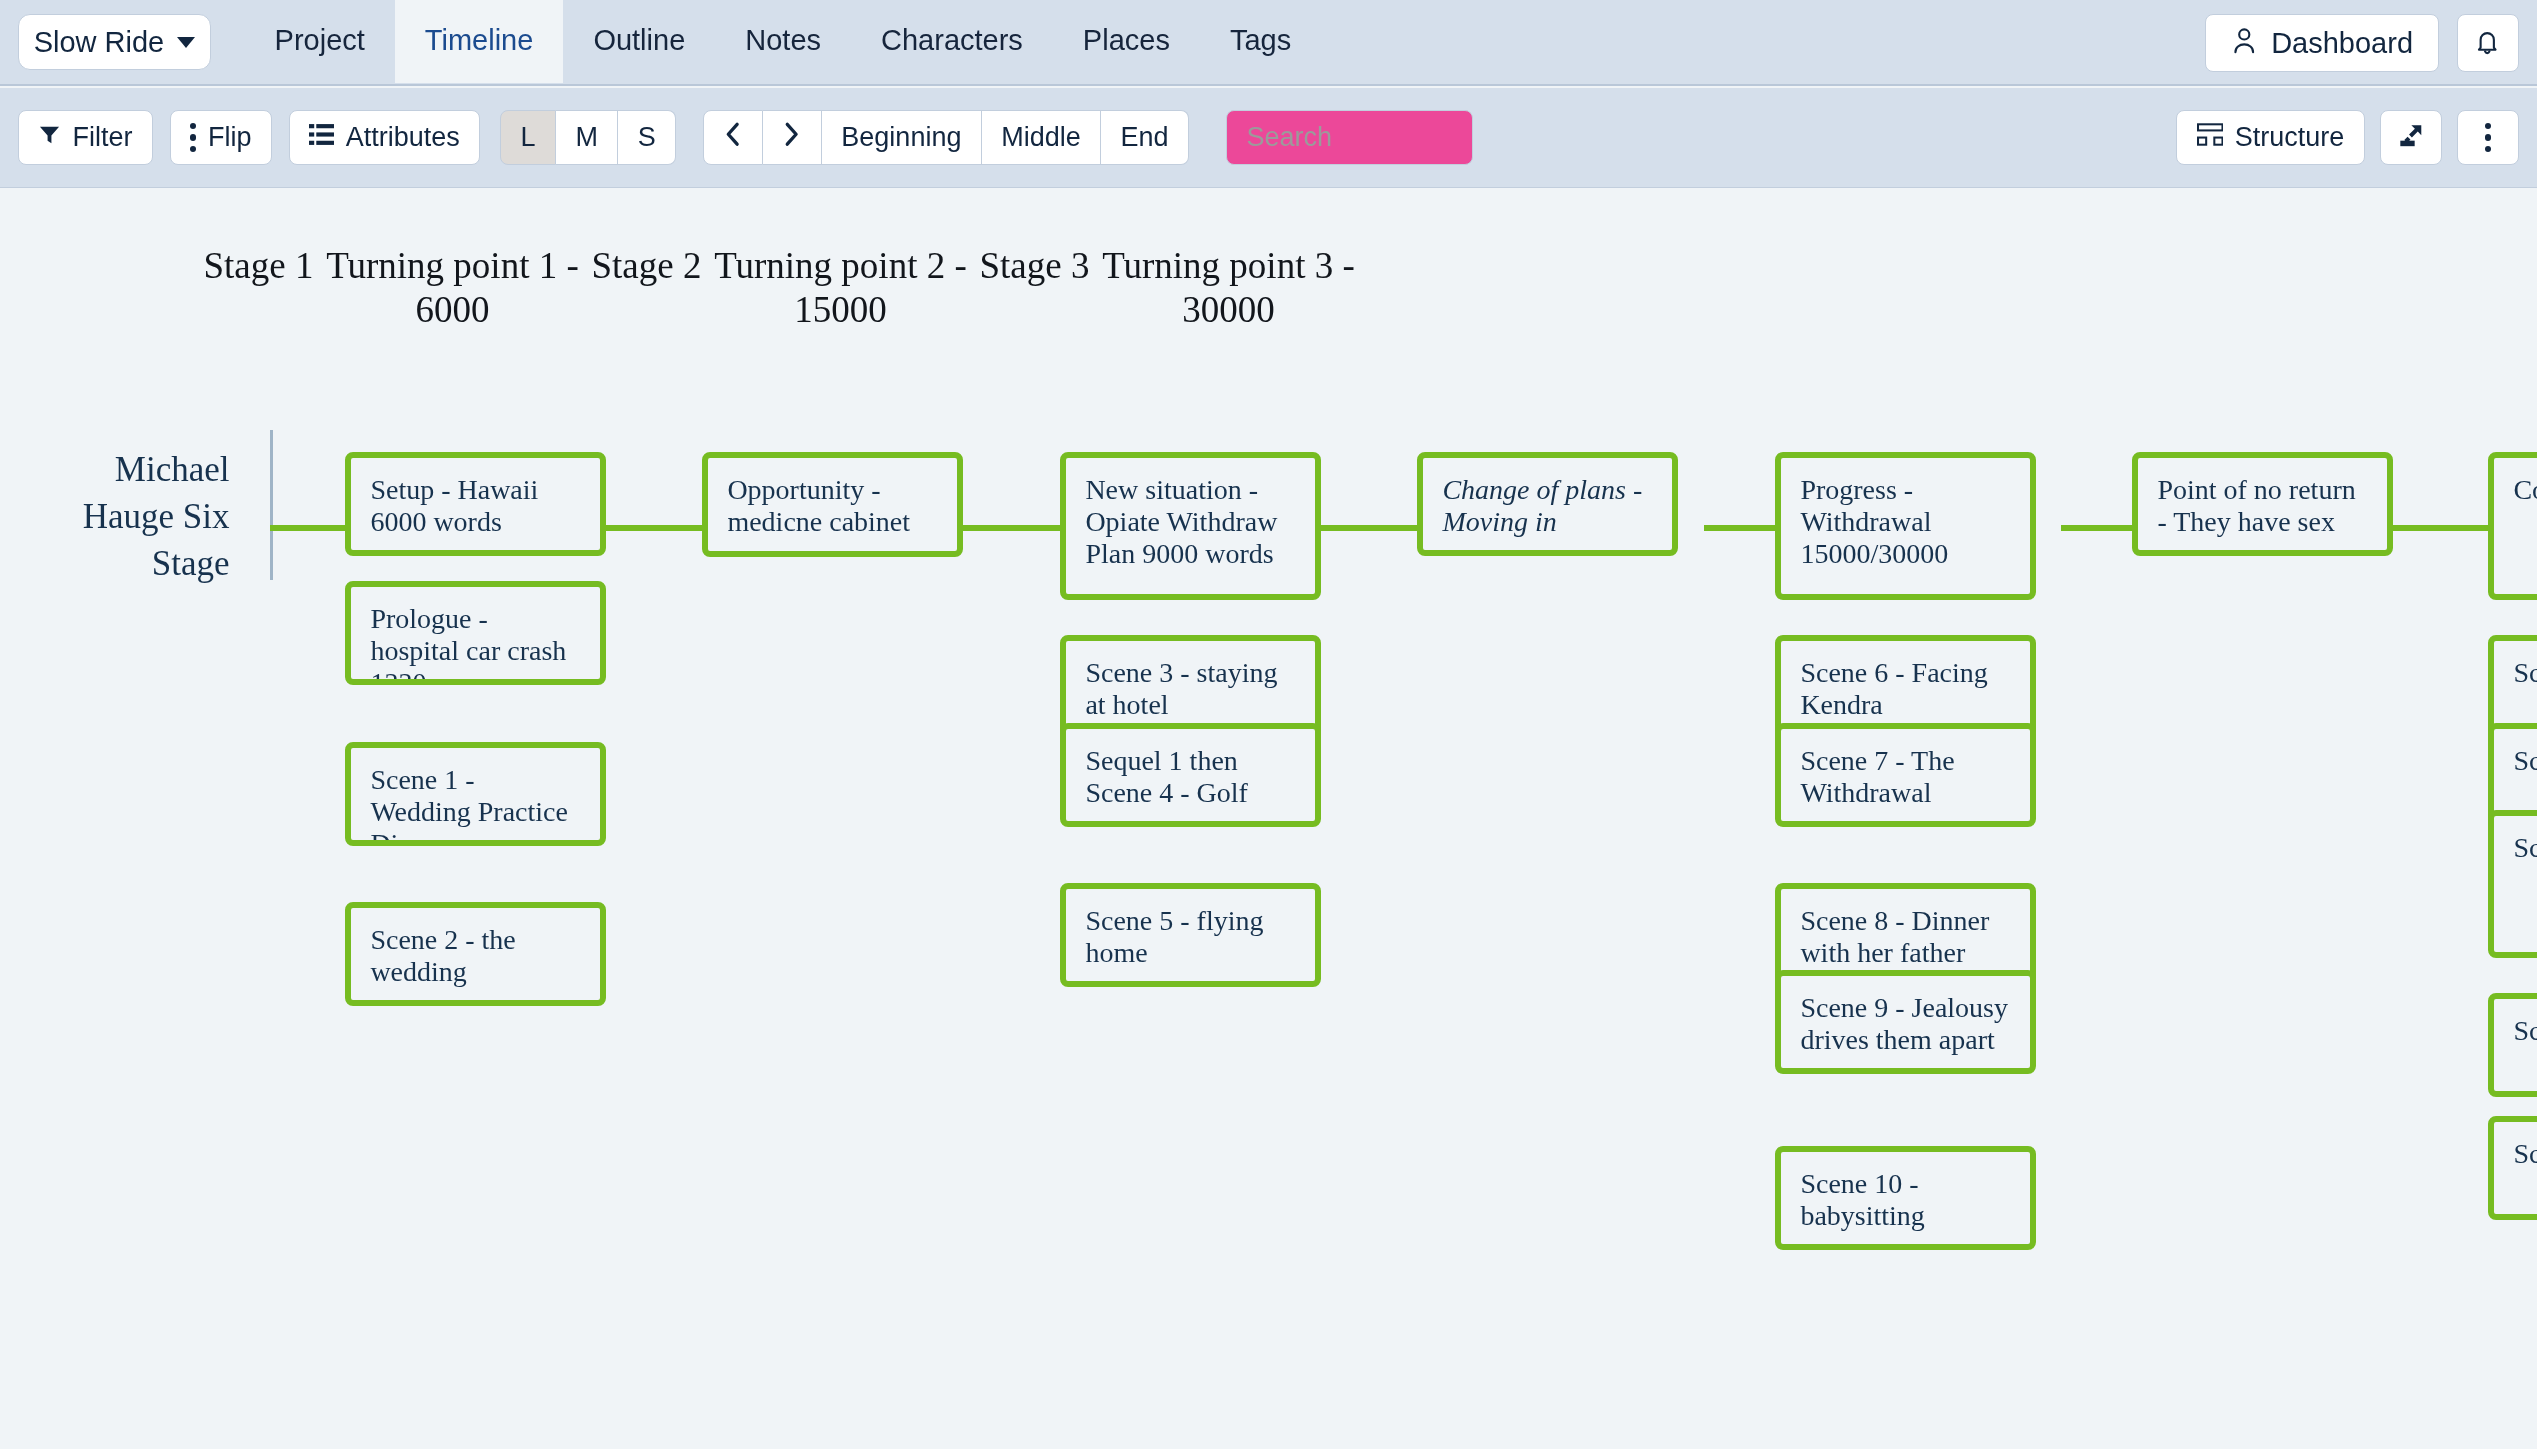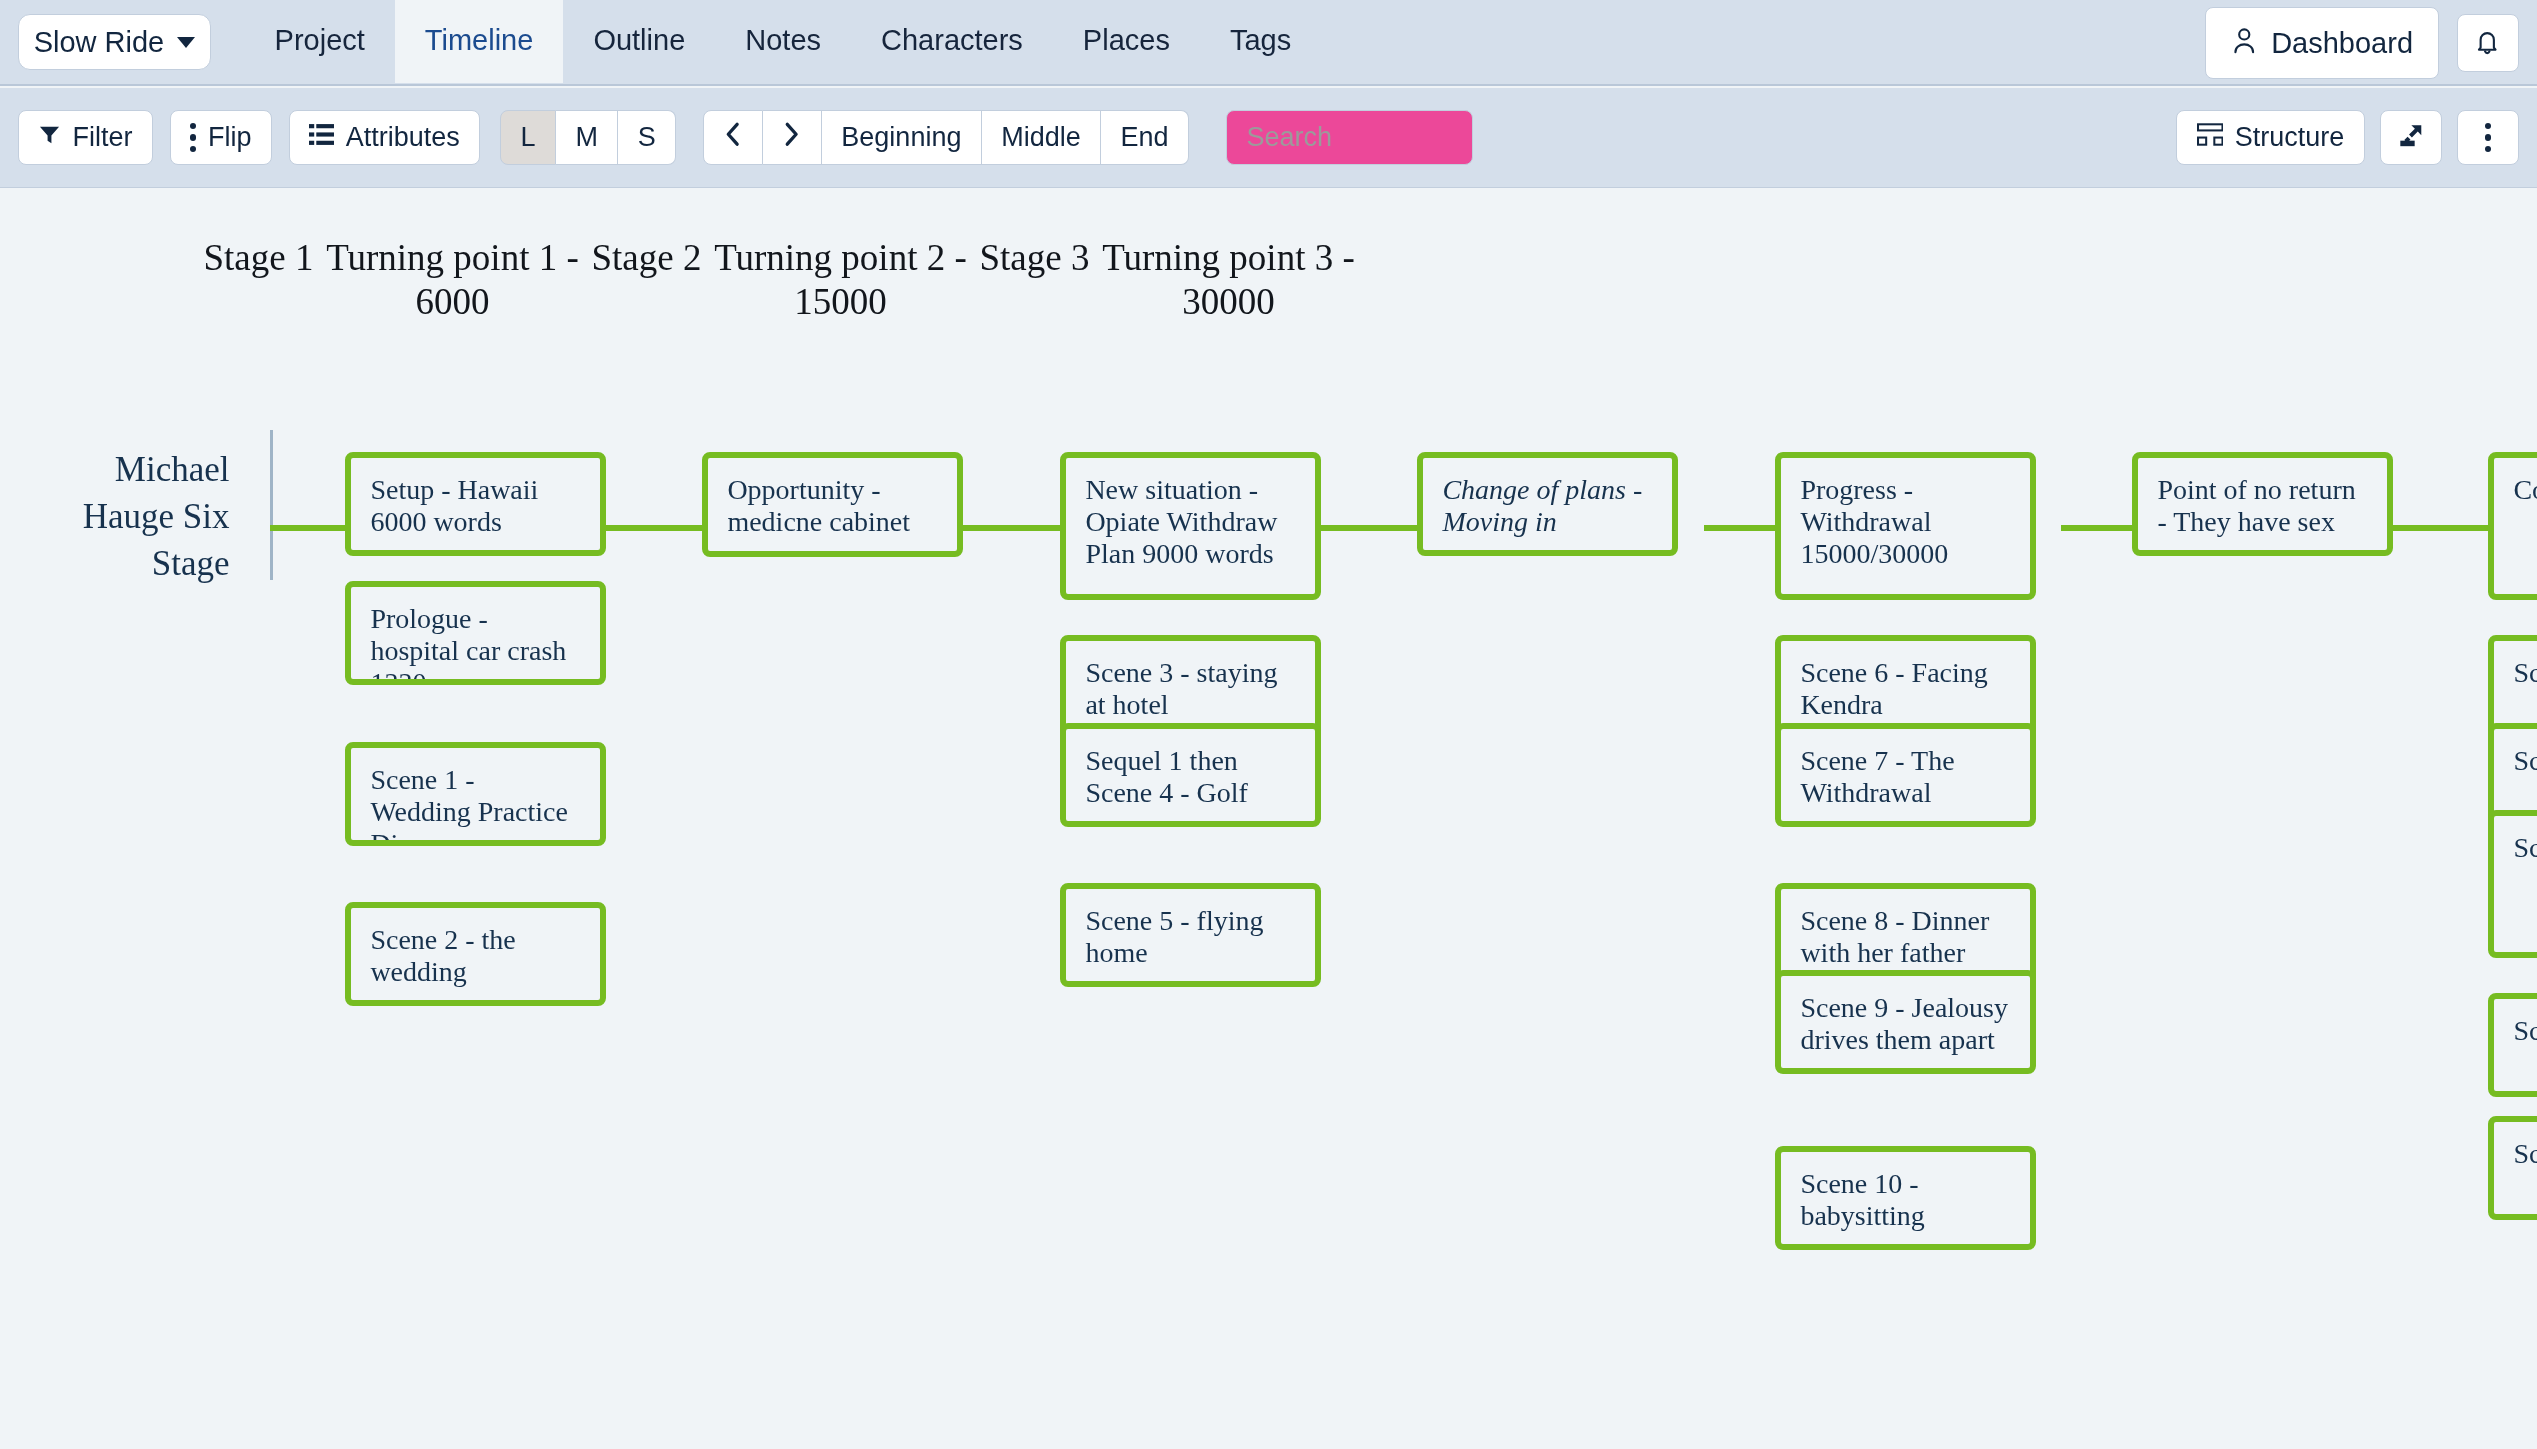--- a/index.html
+++ b/index.html
@@ -43,21 +43,21 @@
     cursor: pointer;
     height: 86px;
   }
   .nav-tab.active { background: #f0f4f7; color: #1b4b8f; }
 
   #nav-right {
     position: absolute; right: 19.4px; top: 0; height: 86px;
     display: flex; align-items: center; gap: 17.6px;
   }
   #dashboard-btn {
-    height: 72px; padding: 0 25px;
+    height: 58px; padding: 0 25px;
     background: #fff; border: 1.8px solid #c2cedd; border-radius: 8px;
     display: flex; align-items: center; gap: 14px;
     font-size: 29px; color: #12263f; cursor: pointer;
   }
   #notif-btn {
     width: 62px; height: 58px;
     background: #fff; border: 1.8px solid #c2cedd; border-radius: 8px;
     display: flex; align-items: center; justify-content: center;
     cursor: pointer;
   }
@@ -111,21 +111,21 @@
   .dots-v i { width: 6.2px; height: 6.2px; border-radius: 50%; background: #12263f; display: block; }
 
   
   #board {
     position: absolute; top: 190px; left: 0;
     width: 2538px; height: 1260px;
     background: #f0f4f7;
     overflow: hidden;
   }
   #headers {
-    position: absolute; top: 0; left: 0; width: 2538px; height: 203px;
+    position: absolute; top: 8px; left: 0; width: 2538px; height: 203px;
   }
   .col-header {
     position: absolute;
     width: 265px;
     text-align: center;
     font-family: "Liberation Serif", serif;
     font-size: 37px;
     line-height: 44px;
     color: #12161c;
     top: 46px;

